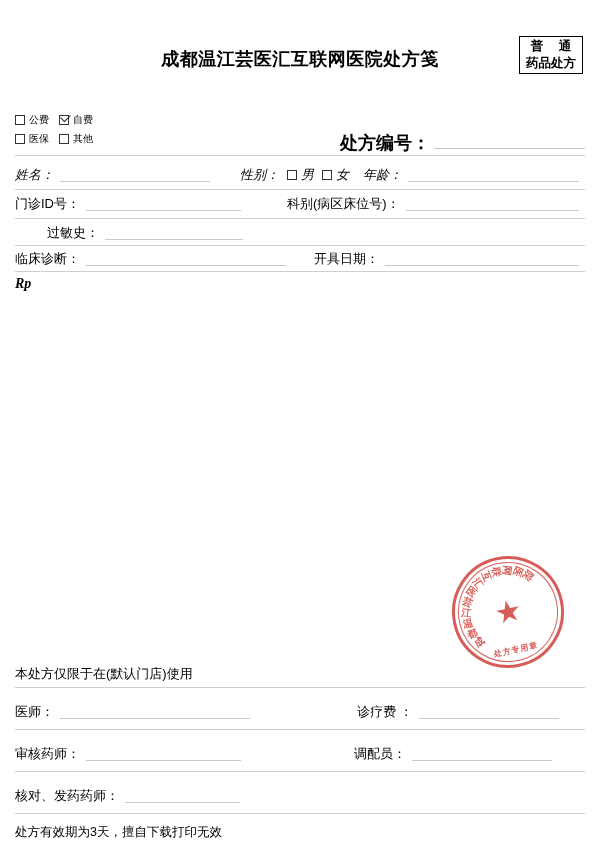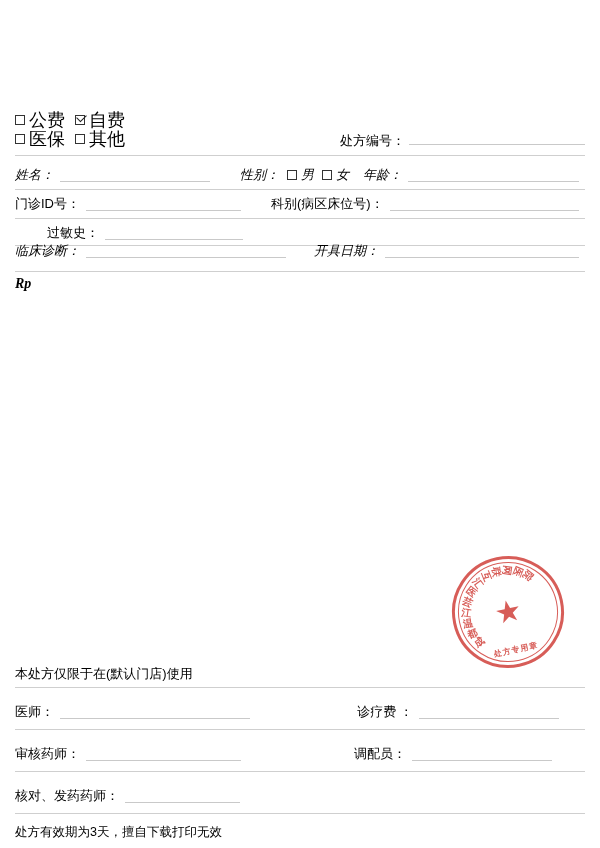--- a/index.html
+++ b/index.html
@@ -56,21 +56,21 @@
   }
   .rx-type-box .line2 {
     letter-spacing: 0px;
   }
 
   
   .pay-block {
     position: absolute;
     left: 15px;
     top: 110px;
-    font-size: 18px;
+    font-size: 10px;
   }
   .pay-row {
     display: flex;
     align-items: center;
     height: 19px;
   }
   .cb {
     display: inline-block;
     width: 10px;
     height: 10px;
@@ -96,21 +96,22 @@
     white-space: nowrap;
   }
 
   .rx-no {
     position: absolute;
     right: 15px;
     top: 131px;
     width: 245px;
     display: flex;
     align-items: baseline;
-    font-size: 13px;
+    font-size: 18px;
+    font-weight: bold;
   }
   .rx-no .lbl { white-space: nowrap; }
   .rx-no .fill { flex: 1; border-bottom: 1px solid #c9c9c9; height: 13px; margin-left: 4px;}
 
   .hr {
     position: absolute;
     left: 15px;
     right: 15px;
     border-top: 1px solid #cfcfcf;
   }
@@ -134,21 +135,21 @@
   .frow .blank {
     border-bottom: 1px solid #c9c9c9;
     height: 13px;
     margin: 0 6px;
   }
   .frow .grow { flex: 1; }
 
   .row1 { top: 166px; font-style: italic; }
   .row2 { top: 195px; }
   .row3 { top: 224px; margin-left: 32px; }
-  .row4 { top: 242px; font-style: italic; }
+  .row4 { top: 250px; }
 
   .inl-cb {
     display: inline-flex;
     align-items: center;
     margin-right: 8px;
     white-space: nowrap;
   }
 
   .rp {
     position: absolute;
@@ -268,20 +269,27 @@
     font-size: 11px;
     letter-spacing: 2px;
     pointer-events: none;
   }
 </style>
 </head>
 <body>
 
 <div class="page">
 
+  <div class="header">
+    <div class="title">成都温江芸医汇互联网医院处方笺</div>
+    <div class="rx-type-box">
+      <div class="line1">普 通</div>
+      <div class="line2">药品处方</div>
+    </div>
+  </div>
 
   <div class="pay-block">
     <div class="pay-row">
       <span class="cb"></span>
       <span class="pay-label">公费</span>
       <span class="cb checked"></span>
       <span class="pay-label">自费</span>
     </div>
     <div class="pay-row">
       <span class="cb"></span>
@@ -312,21 +320,21 @@
     </span>
     <span class="lbl" style="margin-left:6px">年龄：</span>
     <span class="blank grow"></span>
   </div>
 
   <div class="hr l2"></div>
 
   <div class="frow row2">
     <span class="lbl">门诊ID号：</span>
     <span class="blank" style="width:155px"></span>
-    <span class="lbl" style="margin-left:24px">科别(病区床位号)：</span>
+    <span class="lbl" style="margin-left:40px">科别(病区床位号)：</span>
     <span class="blank grow"></span>
   </div>
 
   <div class="hr l3"></div>
 
   <div class="frow row3">
     <span class="lbl">过敏史：</span>
     <span class="blank" style="width:138px"></span>
   </div>
 

